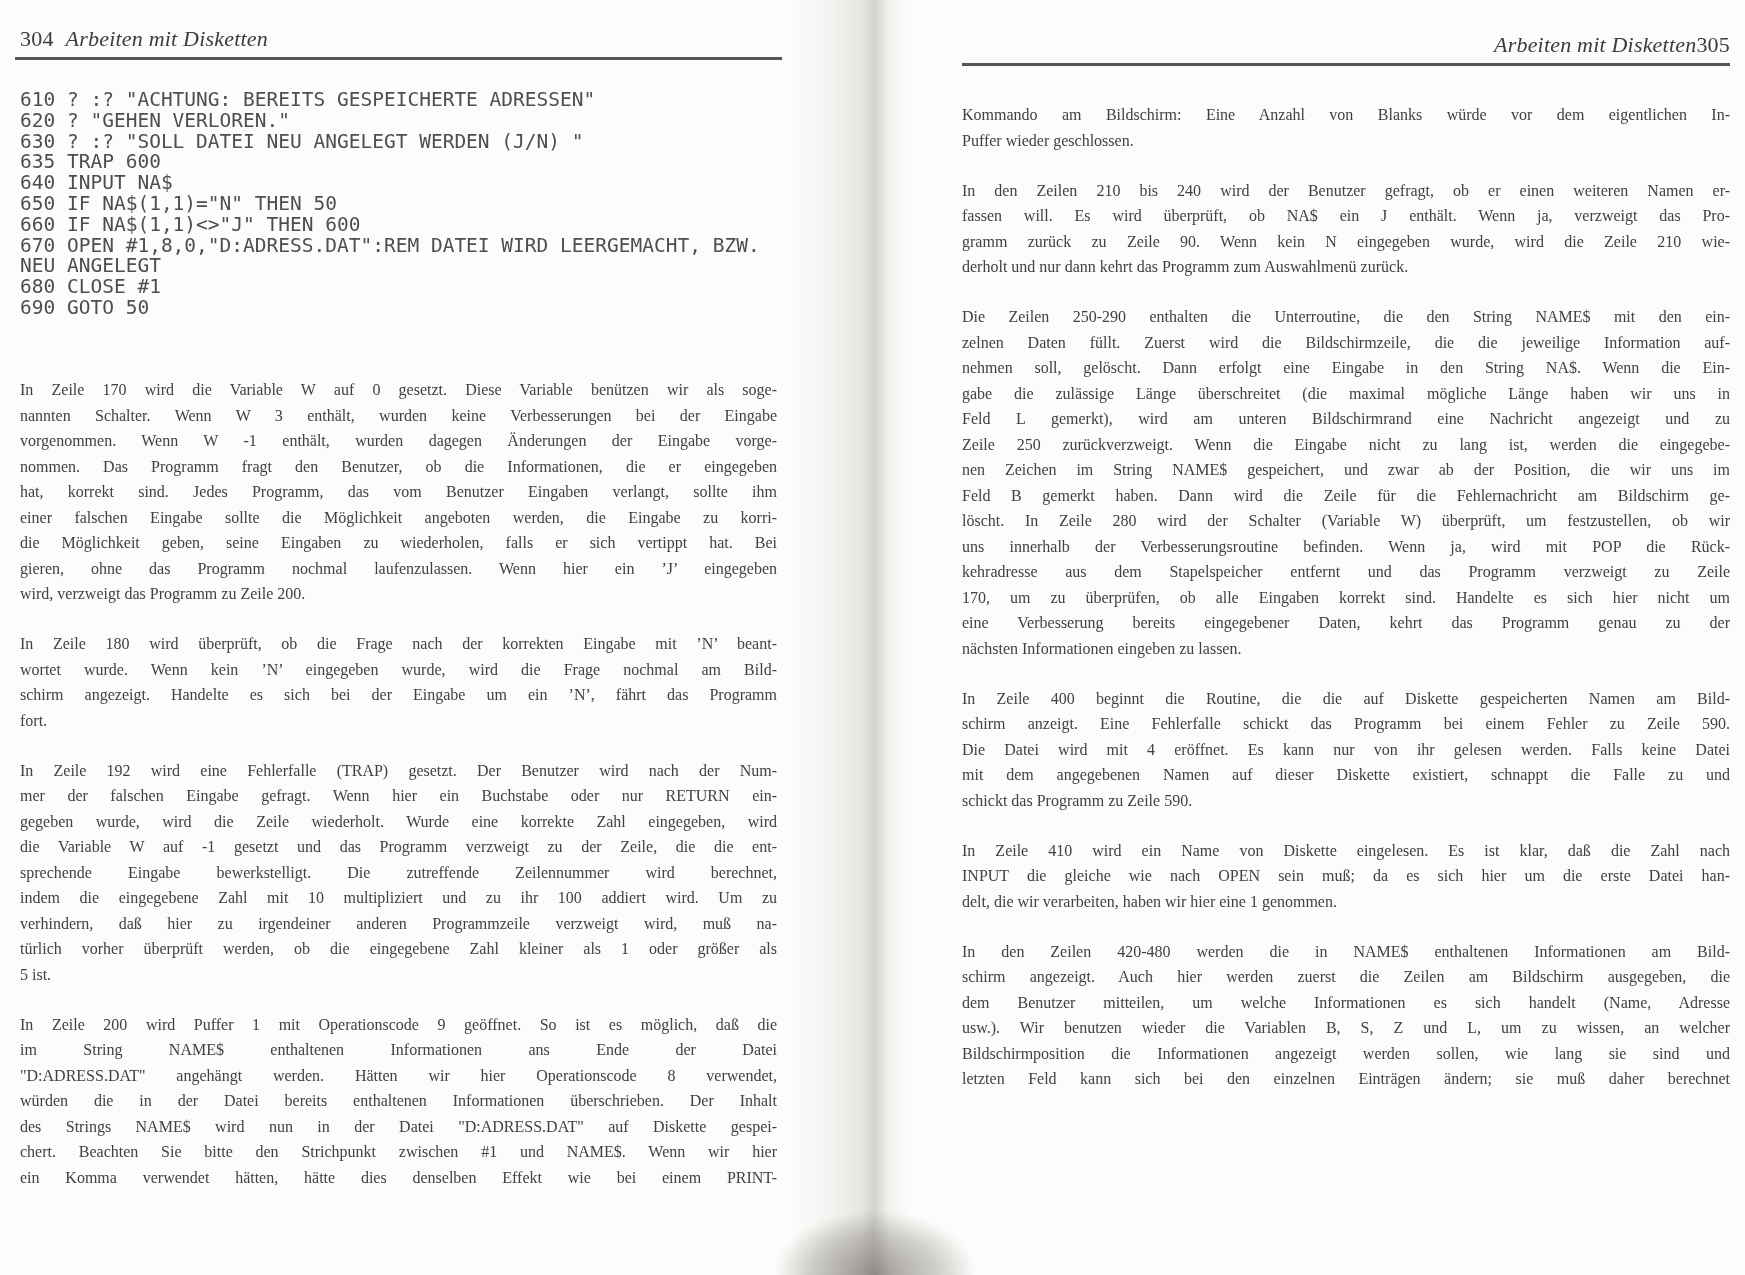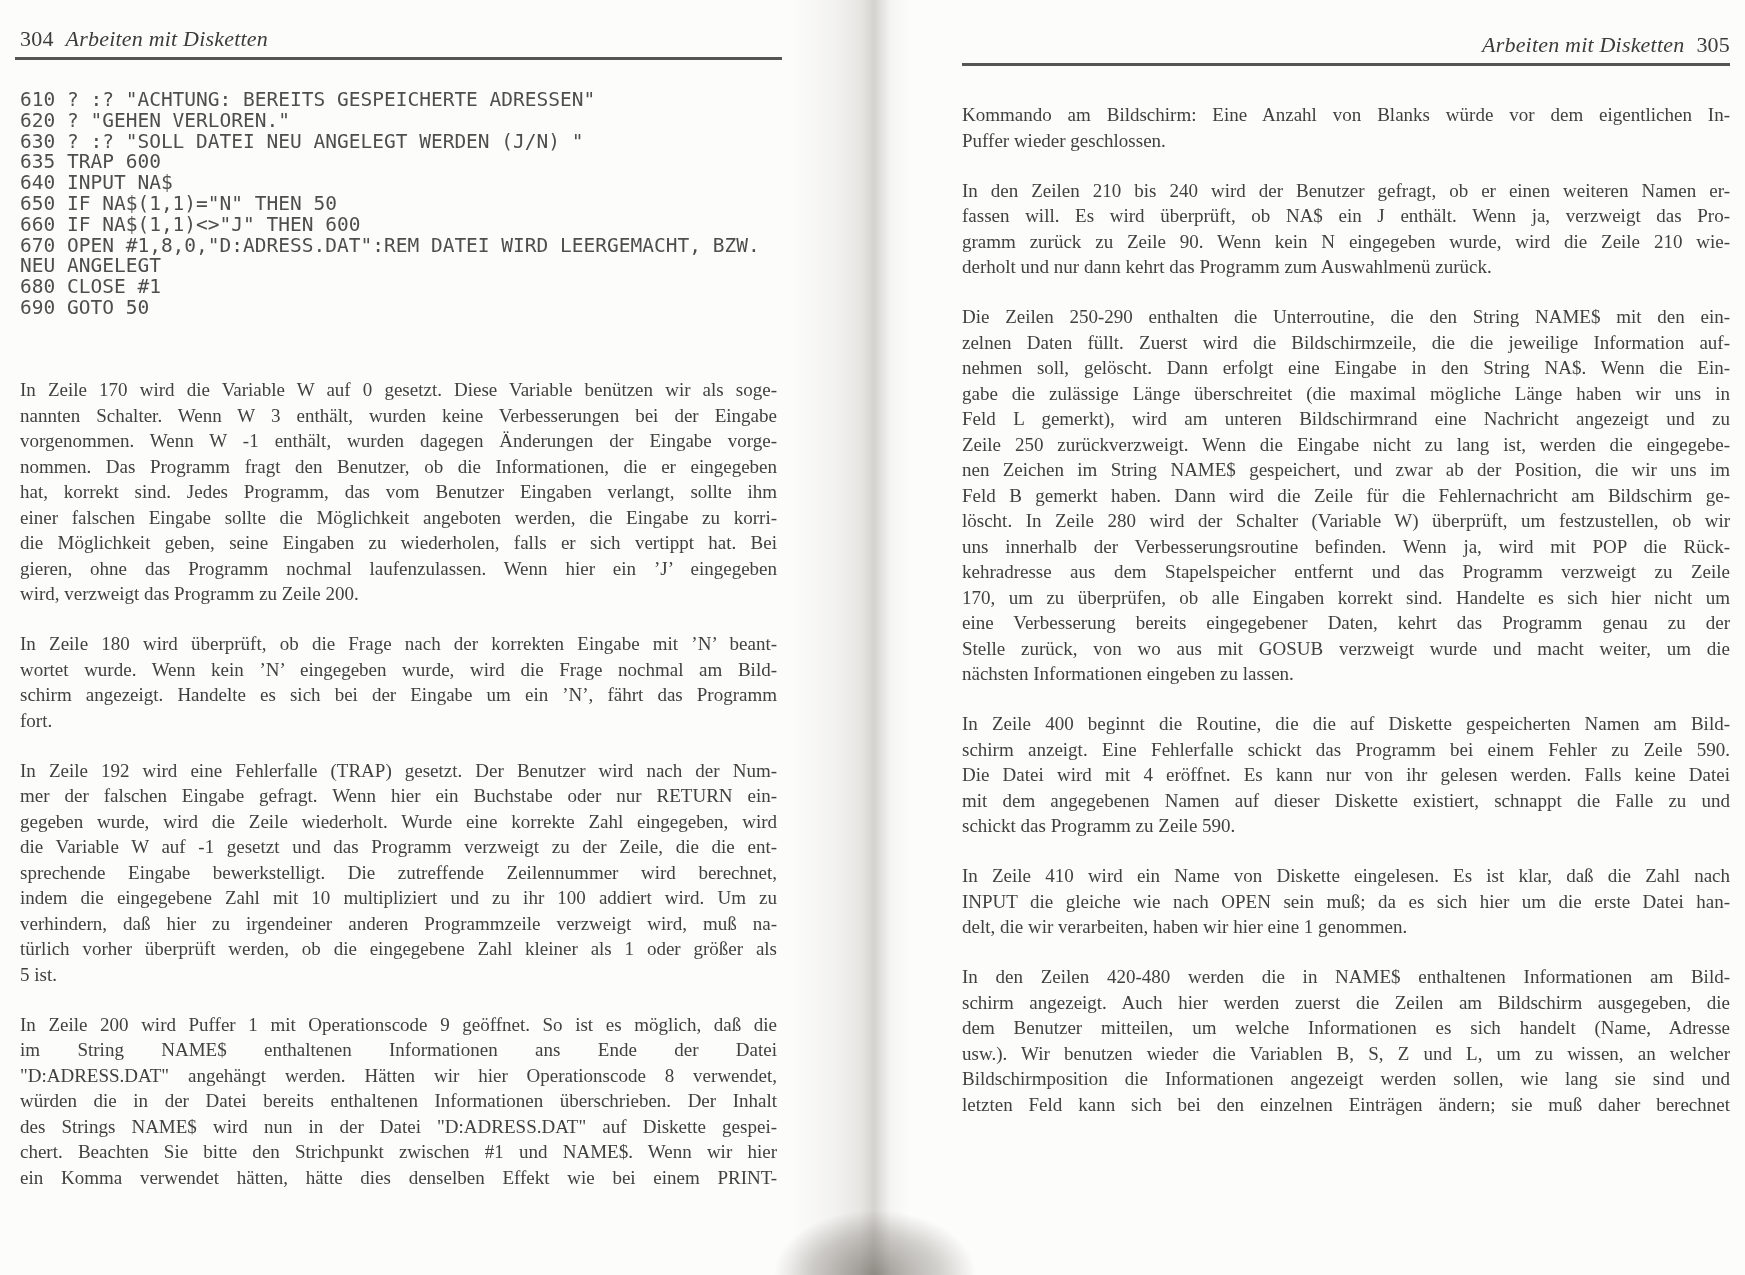--- a/index.html
+++ b/index.html
@@ -55,21 +55,21 @@
     left: 0; right: 0;
     font-size: 22px;
     color: var(--header_ink, #3c3c3c);
     letter-spacing: 0.2px;
     white-space: nowrap;
   }
   .page-left  .pagehead { top: 26px; text-align: left; }
   .page-right .pagehead { top: 32px; text-align: right; }
   .runtitle { font-style: italic; }
   .page-left  .pagenum { margin-right: 12px; }
-  .page-right .pagenum { margin-left: 12px; }
+  .page-right .pagenum { }
 
   .headrule {
     position: absolute;
     height: 2.5px;
     background: var(--rule, #555555);
   }
   .page-left  .headrule { top: 57px; left: -5px; width: 767px; }
   .page-right .headrule { top: 63px; left: 0;    width: 768px; }
 
   
@@ -82,21 +82,21 @@
     font-size: 19.5px;
     line-height: 20.8px;
     color: var(--code_ink, #4e4e4e);
     white-space: pre;
   }
 
   
   .bodytext {
     position: absolute;
     left: 0; right: 0;
-    font-size: 19px;
+    font-size: 16px;
     line-height: 25.5px;
     color: var(--ink, #414141);
   }
   .page-left  .bodytext { top: 377px; }
   .page-right .bodytext { top: 102px; }
   .para { margin: 0 0 24.5px 0; }
   .tline {
     text-align: justify;
     text-align-last: justify;
   }
@@ -189,21 +189,20 @@
           <div class="tline">gabe die zulässige Länge überschreitet (die maximal mögliche Länge haben wir uns in</div>
           <div class="tline">Feld L gemerkt), wird am unteren Bildschirmrand eine Nachricht angezeigt und zu</div>
           <div class="tline">Zeile 250 zurückverzweigt. Wenn die Eingabe nicht zu lang ist, werden die eingegebe-</div>
           <div class="tline">nen Zeichen im String NAME$ gespeichert, und zwar ab der Position, die wir uns im</div>
           <div class="tline">Feld B gemerkt haben. Dann wird die Zeile für die Fehlernachricht am Bildschirm ge-</div>
           <div class="tline">löscht. In Zeile 280 wird der Schalter (Variable W) überprüft, um festzustellen, ob wir</div>
           <div class="tline">uns innerhalb der Verbesserungsroutine befinden. Wenn ja, wird mit POP die Rück-</div>
           <div class="tline">kehradresse aus dem Stapelspeicher entfernt und das Programm verzweigt zu Zeile</div>
           <div class="tline">170, um zu überprüfen, ob alle Eingaben korrekt sind. Handelte es sich hier nicht um</div>
           <div class="tline">eine Verbesserung bereits eingegebener Daten, kehrt das Programm genau zu der</div>
-          <div class="tline">Stelle zurück, von wo aus mit GOSUB verzweigt wurde und macht weiter, um die</div>
           <div class="tline endline">nächsten Informationen eingeben zu lassen.</div>
         </div>
         <div class="para">
           <div class="tline">In Zeile 400 beginnt die Routine, die die auf Diskette gespeicherten Namen am Bild-</div>
           <div class="tline">schirm anzeigt. Eine Fehlerfalle schickt das Programm bei einem Fehler zu Zeile 590.</div>
           <div class="tline">Die Datei wird mit 4 eröffnet. Es kann nur von ihr gelesen werden. Falls keine Datei</div>
           <div class="tline">mit dem angegebenen Namen auf dieser Diskette existiert, schnappt die Falle zu und</div>
           <div class="tline endline">schickt das Programm zu Zeile 590.</div>
         </div>
         <div class="para">

